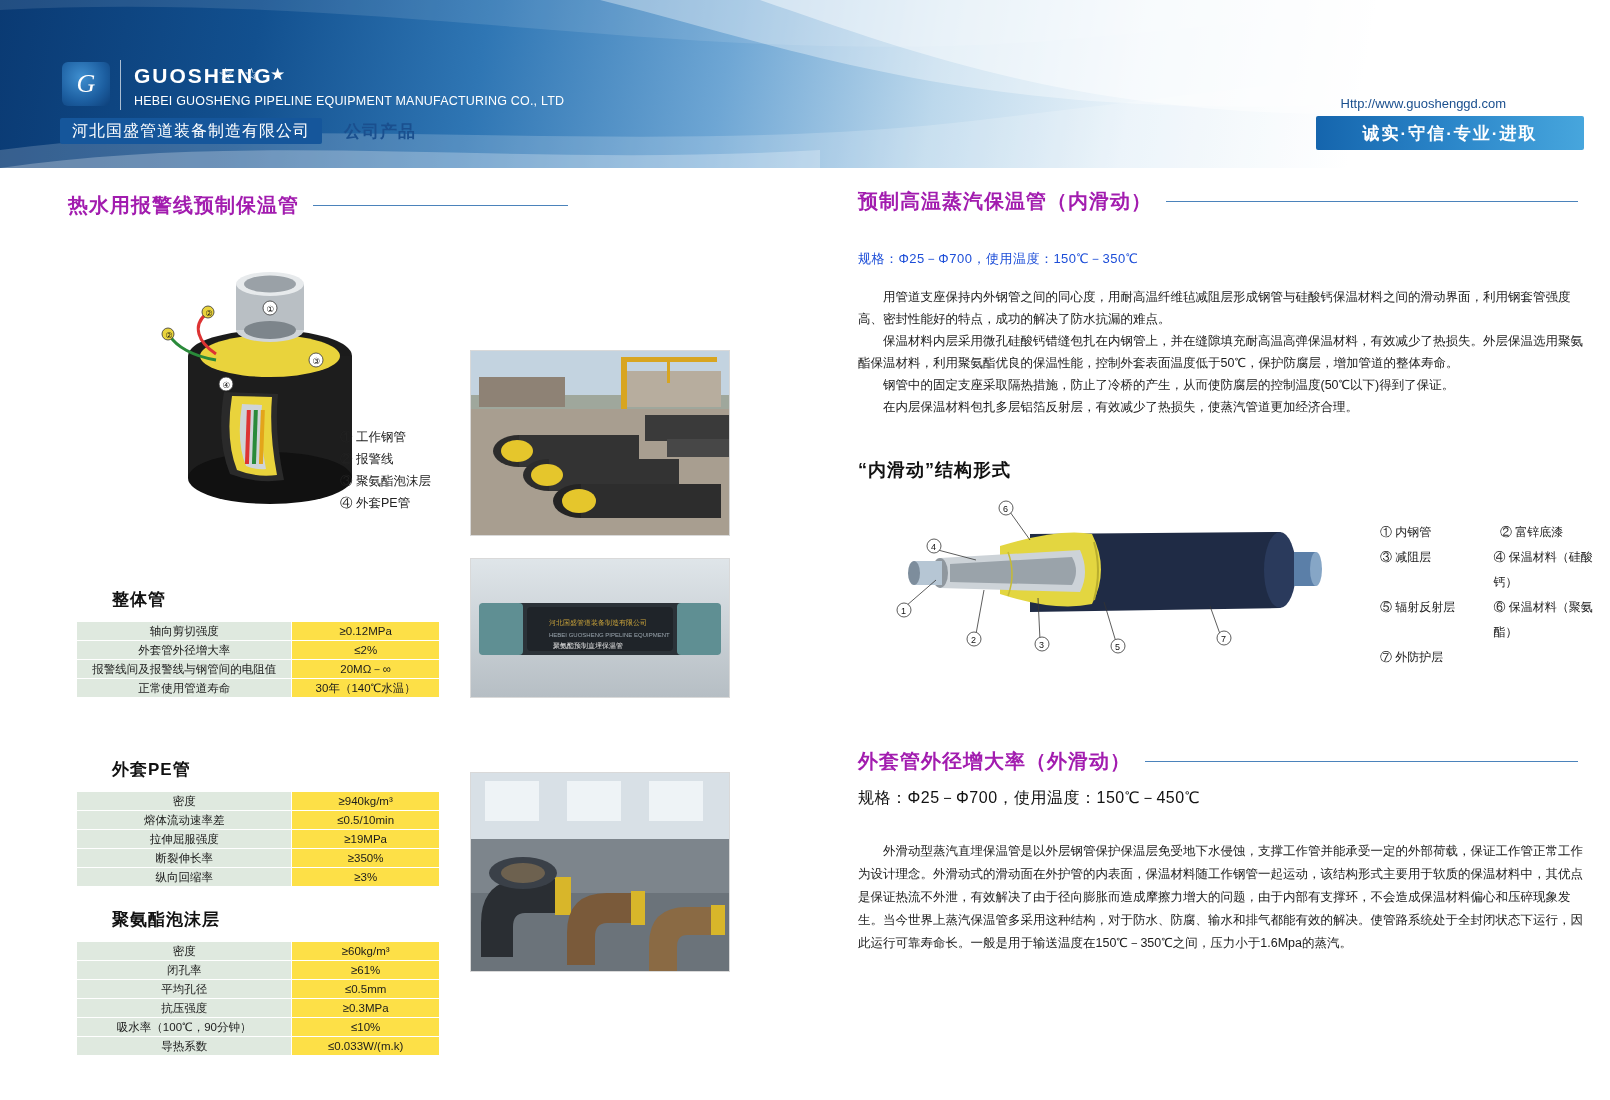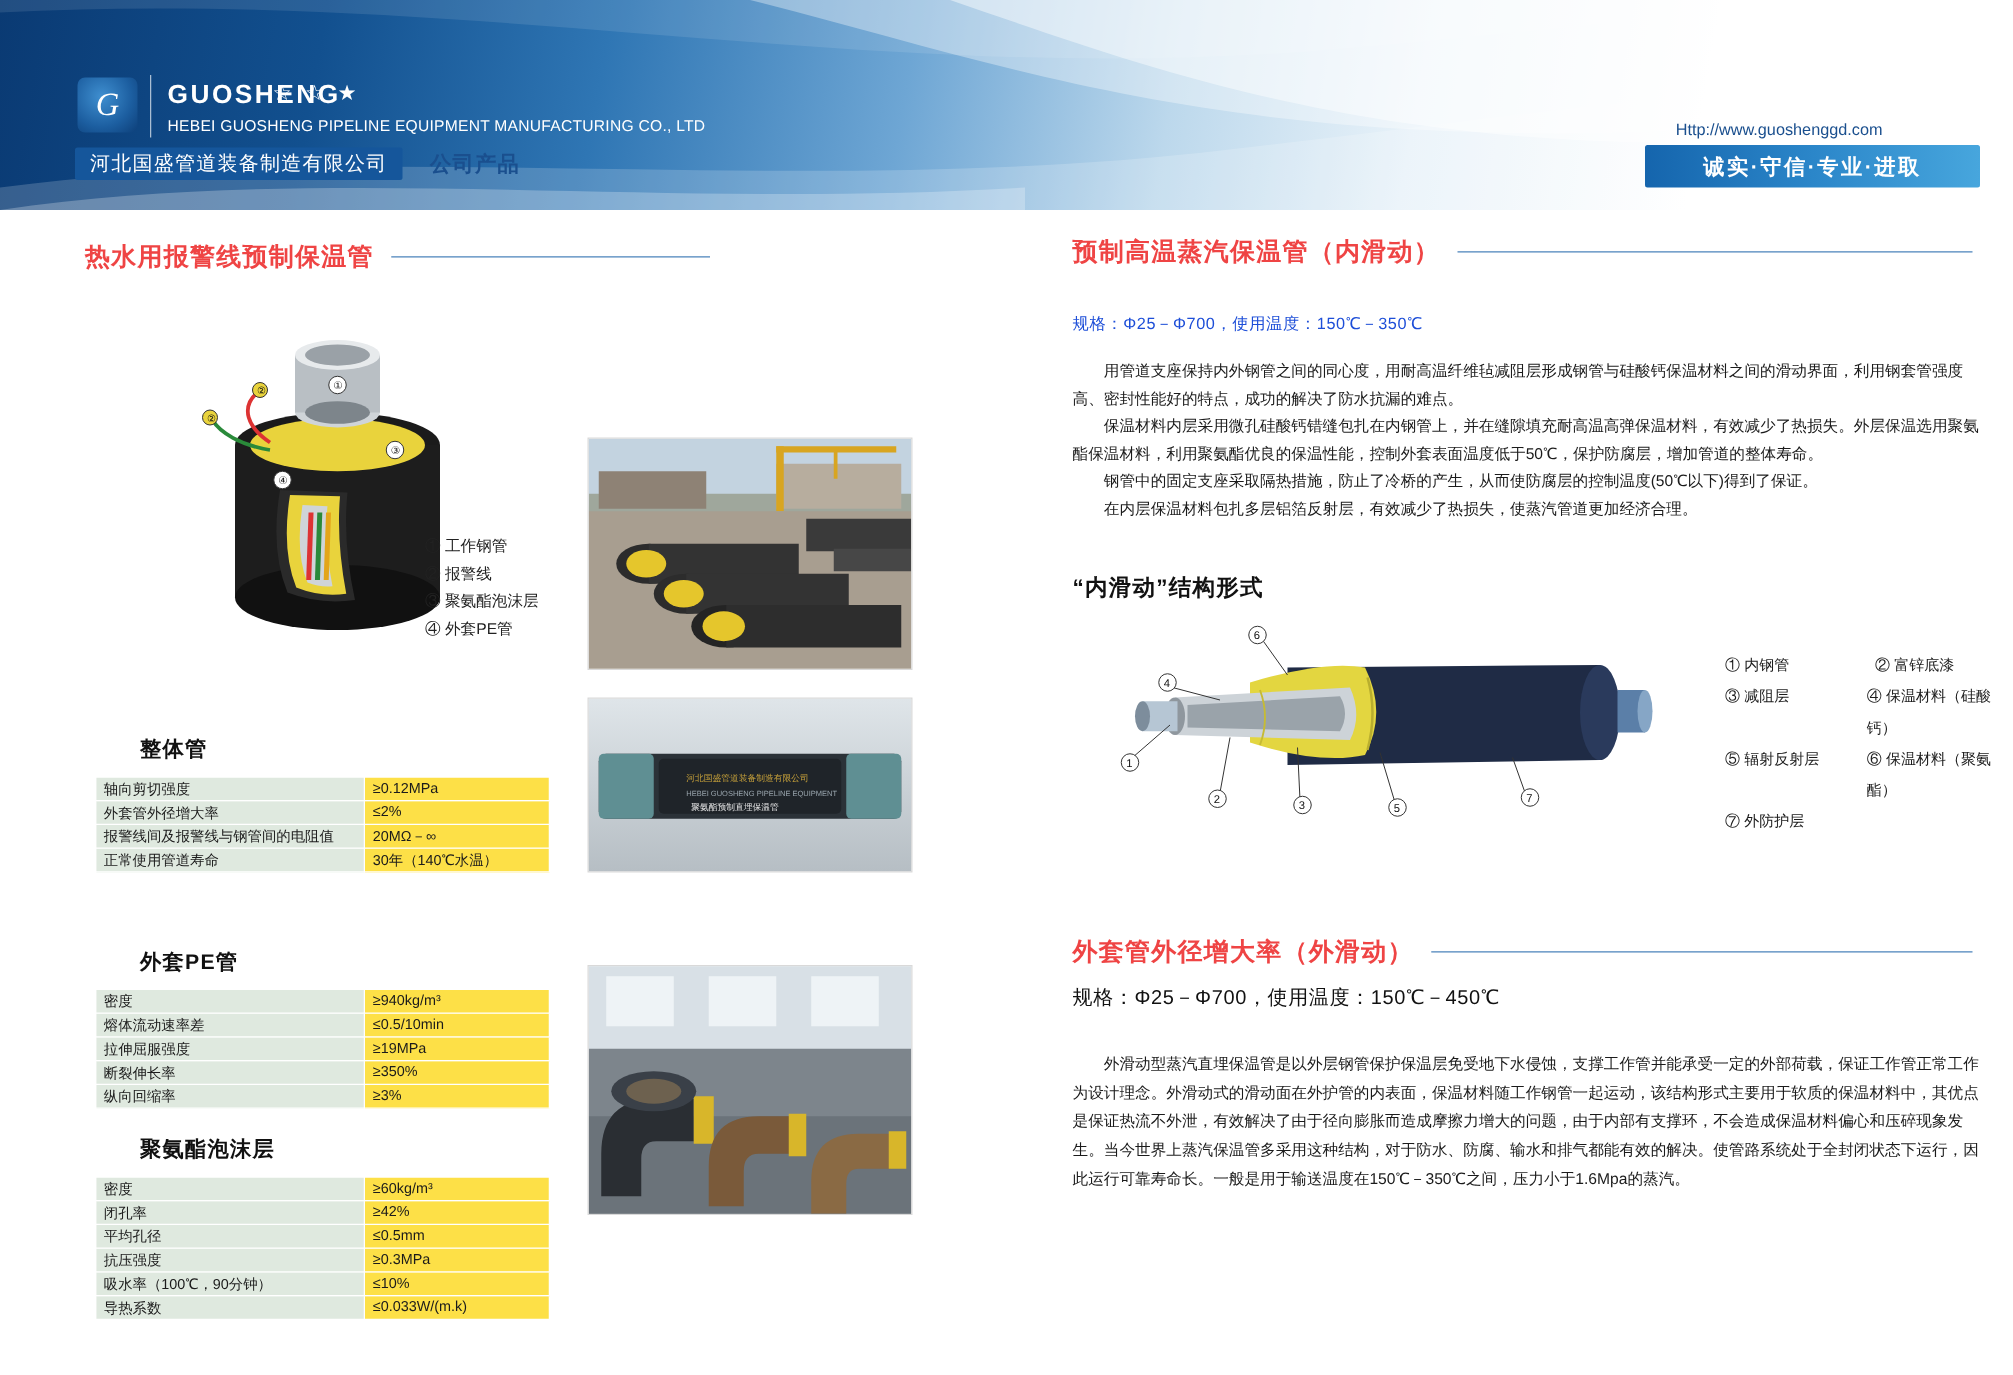--- a/index.html
+++ b/index.html
@@ -71,21 +71,21 @@
     border-radius: 2px;
     display: flex; align-items: center; justify-content: center;
     color: #ffffff; font-size: 17px; letter-spacing: 2px; font-weight: bold;
   }
 
   
   .col-left { position: absolute; left: 0px; top: 168px; width: 800px; height: 932px; }
   .col-right { position: absolute; left: 820px; top: 168px; width: 790px; height: 932px; }
 
   .sec-title {
-    color: #ef4444; font-size: 20px; font-weight: bold; letter-spacing: 1px;
+    color: #a21caf; font-size: 20px; font-weight: bold; letter-spacing: 1px;
     display: flex; align-items: center; gap: 14px; white-space: nowrap;
   }
   .sec-title .rule { flex: 1; height: 1px; background: #0f59a4; opacity: .75; }
 
   
   .lt-title { position: absolute; left: 68px; top: 24px; width: 500px; }
 
   
   .diagram {
     position: absolute; left: 120px; top: 96px; width: 300px; height: 260px;
@@ -110,21 +110,21 @@
   .p3 { width: 100%; height: 100%;
     background: linear-gradient(180deg, #d5dce2 0%, #c3ccd4 26%, #9aa3aa 40%, #6c7479 70%, #59616a 100%);
     position: relative; }
 
   
   .tbl-head { font-size: 17px; color: #111; font-weight: bold; letter-spacing: 1px; }
   table.spec {
     border-collapse: collapse; width: 364px; font-size: 11.5px; color: #1b1b1b;
   }
   table.spec td {
-    border: 1px solid #ffffff; height: 19px; padding: 1px 6px; text-align: left;
+    border: 1px solid #ffffff; height: 19px; padding: 1px 6px; text-align: center;
   }
   table.spec td.k { width: 216px; background: #dfe9df; }
   table.spec td.v { width: 148px; background: #fde047; }
 
   .blk-1 { position: absolute; left: 76px; top: 420px; }
   .blk-2 { position: absolute; left: 76px; top: 590px; }
   .blk-3 { position: absolute; left: 76px; top: 740px; }
   .blk-title { margin-left: 36px; margin-bottom: 10px; }
 
   
@@ -360,21 +360,21 @@
     <div class="blk-3">
       <div class="tbl-head blk-title">聚氨酯泡沫层</div>
       <table class="spec">
         <tbody>
             <tr>
               <td class="k">密度</td>
               <td class="v">≥60kg/m³</td>
             </tr>
         <tr>
               <td class="k">闭孔率</td>
-              <td class="v">≥42%</td>
+              <td class="v">≥61%</td>
             </tr>
         <tr>
               <td class="k">平均孔径</td>
               <td class="v">≤0.5mm</td>
             </tr>
         <tr>
               <td class="k">抗压强度</td>
               <td class="v">≥0.3MPa</td>
             </tr>
         <tr>

